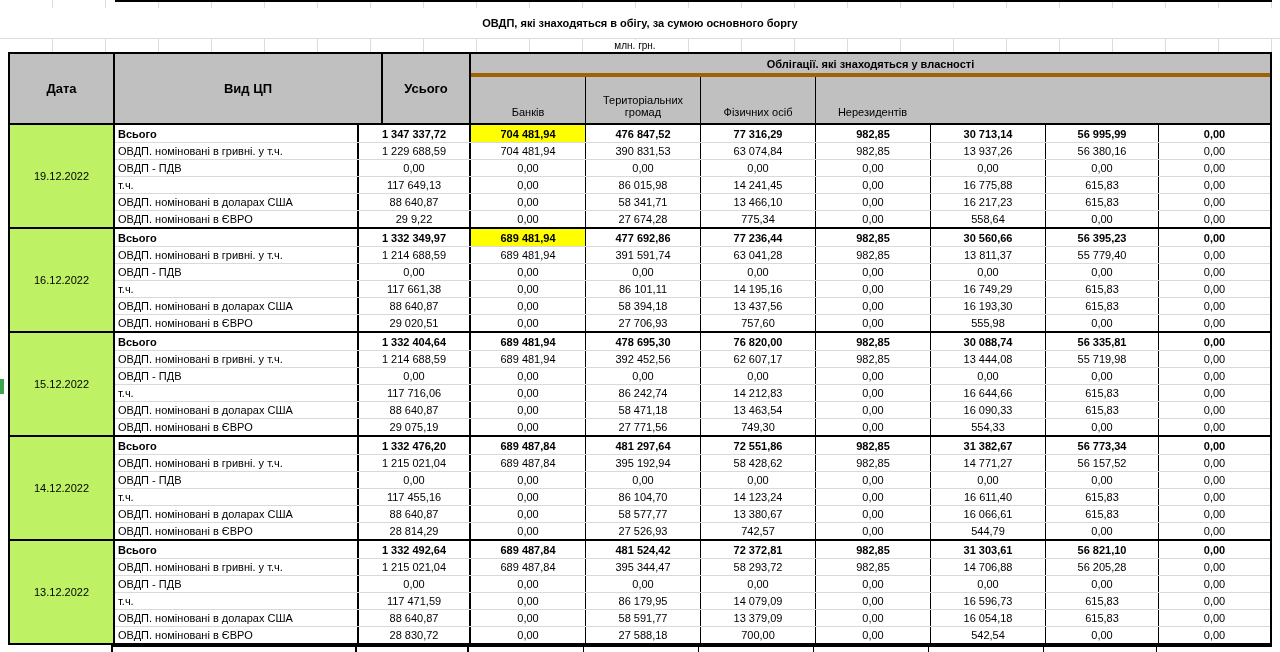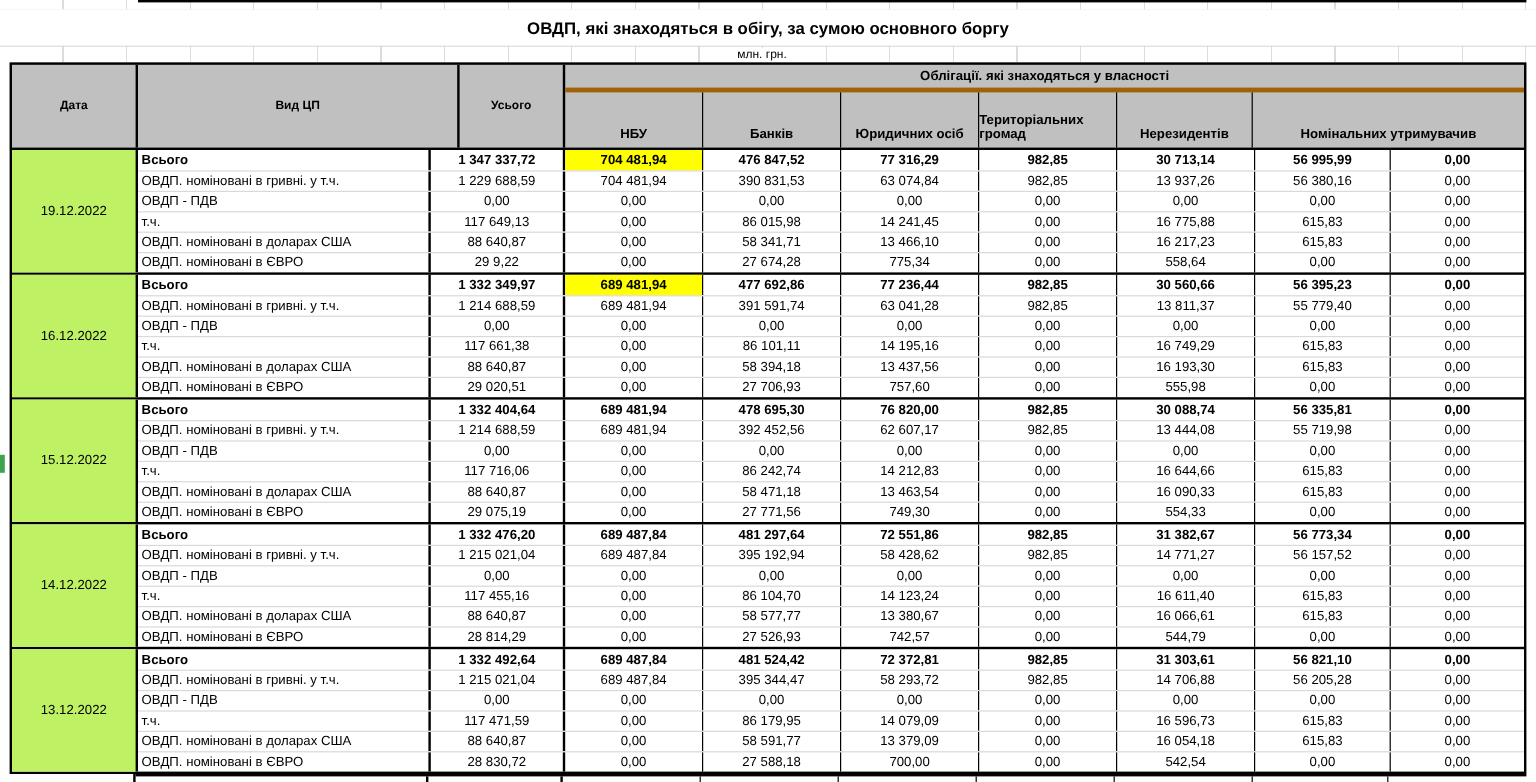--- a/index.html
+++ b/index.html
@@ -9,38 +9,38 @@
     -webkit-font-smoothing:antialiased;
   }
   .gridcols{
     background-image:repeating-linear-gradient(to right,transparent 0 52px,#dcdcdc 52px 53px);
   }
   
   .top-partial{position:absolute;left:0;top:0;width:1280px;height:8px;border-bottom:1px solid #dcdcdc;}
   .top-partial .blackbar{position:absolute;left:115px;top:0;width:1157px;height:2px;background:#000;}
   .title-row{position:absolute;left:0;top:8px;width:1280px;height:30px;background:#fff;
     border-bottom:1px solid #dcdcdc;display:flex;align-items:center;justify-content:center;}
-  .title-row .t{font-size:14px;font-weight:bold;}
+  .title-row .t{font-size:11px;font-weight:bold;}
   .unit-row{position:absolute;left:0;top:38px;width:1280px;height:14px;display:flex;
     align-items:flex-end;justify-content:center;}
   .unit-row .u{font-size:10px;padding:0 10px 1px 0;background:#fff;}
   
   .sheet{position:absolute;left:8px;top:52px;width:1264px;box-sizing:border-box;}
   .hdr{display:flex;height:73px;box-sizing:border-box;border:2px solid #000;background:var(--hdr-bg,#c0c0c0);}
   .hcell{box-sizing:border-box;border-right:2px solid #000;display:flex;align-items:center;justify-content:center;
-    font-size:10px;font-weight:bold;text-align:left;}
+    font-size:13px;font-weight:bold;text-align:left;}
   .hdate{width:105px;}
   .htype{width:268px;}
   .htotal{width:88px;}
   .howners{flex:1;display:flex;flex-direction:column;border-right:none;}
   .hgroup{height:23px;box-sizing:border-box;border-bottom:4px solid #a16207;display:flex;align-items:flex-end;
     justify-content:center;font-size:11px;font-weight:bold;padding-bottom:3px;}
   .hsubs{flex:1;display:flex;}
   .hsub{box-sizing:border-box;border-right:1px solid #000;display:flex;align-items:flex-end;justify-content:center;
-    font-size:11px;font-weight:bold;padding-bottom:5px;line-height:12px;}
+    font-size:11px;font-weight:normal;text-align:center;padding-bottom:5px;line-height:12px;}
   .hsub:last-child{border-right:none;}
   .w115{width:115px;}.w113{width:113px;}.w112f{flex:1;}
   
   .tbody{box-sizing:border-box;border-left:2px solid #000;border-right:2px solid #000;background:#fff;}
   .block{display:flex;border-bottom:2px solid #000;}
   .date-cell{width:105px;box-sizing:border-box;border-right:2px solid #000;background:#bef264;
     display:flex;align-items:center;justify-content:center;font-size:11px;}
   .rows{flex:1;display:flex;flex-direction:column;}
   .row{display:flex;height:17px;box-sizing:border-box;}
   .row + .row{border-top:1px solid #d9d9d9;}
@@ -76,26 +76,24 @@
 </div>
 
 <div class="sheet">
   <div class="hdr">
     <div class="hcell hdate">Дата</div>
     <div class="hcell htype">Вид ЦП</div>
     <div class="hcell htotal">Усього</div>
     <div class="howners">
       <div class="hgroup">Облігації. які знаходяться у власності</div>
       <div class="hsubs">
-        <div class="hsub w115">НБУ</div>
         <div class="hsub w115">Банків</div>
-        <div class="hsub w115">Юридичних осіб</div>
         <div class="hsub w115">Територіальних громад</div>
+        <div class="hsub w115">Фізичних осіб</div>
         <div class="hsub w113">Нерезидентів</div>
-        <div class="hsub w112f">Номінальних утримувачив</div>
       </div>
     </div>
   </div>
 
   <div class="tbody">
       <div class="block">
         <div class="date-cell">19.12.2022</div>
         <div class="rows">
           <div class="row total">
             <div class="cell label">Всього</div>

